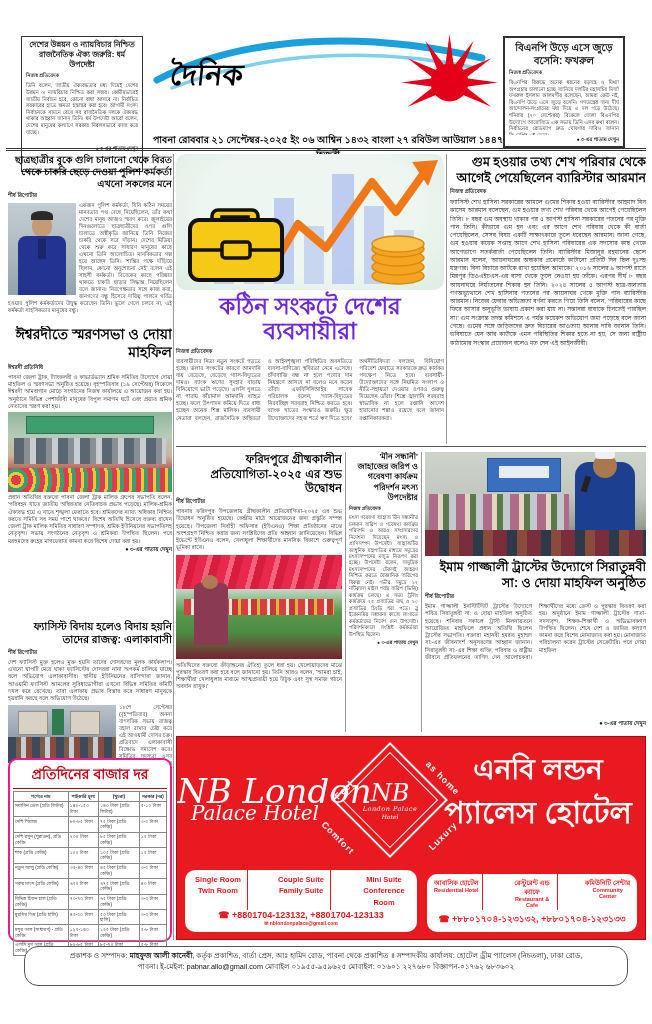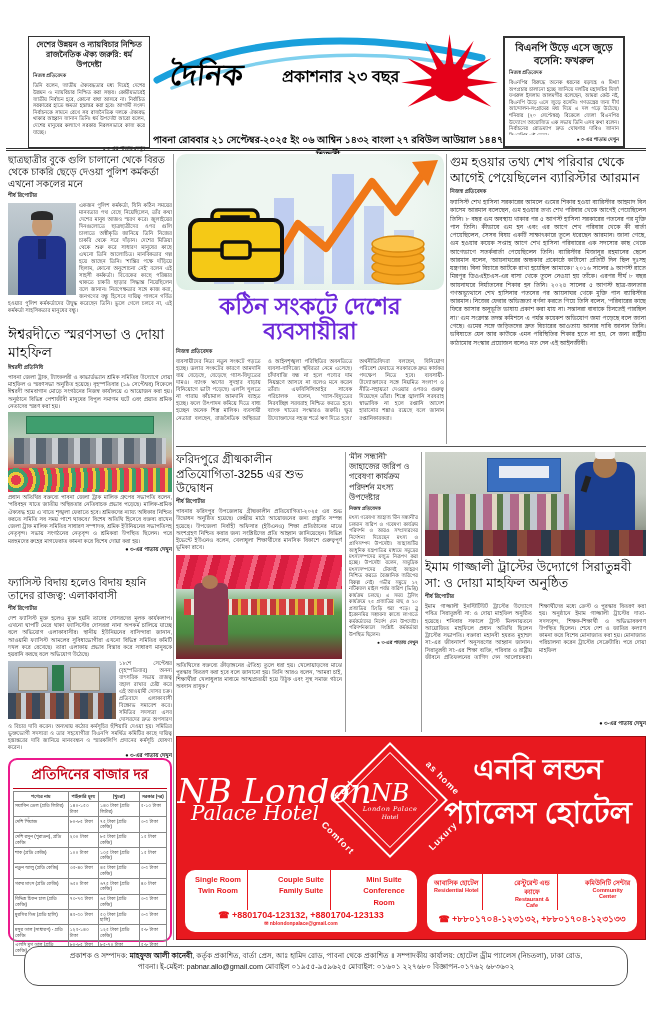--- a/index.html
+++ b/index.html
@@ -9,21 +9,21 @@
     background:#fff; overflow:hidden;
     font-family:"Liberation Sans", sans-serif; color:#111;
   }
   .abs { position:absolute; }
   .news-box { border:1.5px solid #333; padding:3px 4px; background:#fff; }
   .news-box .bx-head { font-size:9px; font-weight:bold; text-align:center; line-height:1.3; }
   .news-box .byline { margin-top:2px; }
   .byline { font-size:5.5px; font-weight:bold; color:#222; margin:2px 0; }
   .body-text { font-size:5.5px; line-height:1.32; text-align:justify; color:#222; }
   .continuation { font-size:5.5px; font-weight:bold; text-align:right; color:#111; margin-top:1px; }
-  .art-headline { font-weight:normal; text-align:left; line-height:1.28; color:#000; }
+  .art-headline { font-weight:bold; text-align:right; line-height:1.28; color:#000; }
   .vrule { position:absolute; width:1px; background:#999; }
   .hrule { position:absolute; height:1px; background:#555; }
   .photo { position:relative; overflow:hidden; }
   
   #brand-title { font-size:47px; font-weight:900; letter-spacing:1px; color:#000; white-space:nowrap; }
   #daily-word { font-size:29px; font-weight:900; color:#000; transform:skewX(-6deg); }
   #anniv { font-size:16px; font-weight:900; color:#000;
            text-shadow:-1px -1px 0 #fff,1px -1px 0 #fff,-1px 1px 0 #fff,1px 1px 0 #fff; }
   #eng-title { font-family:"Liberation Serif", serif; font-weight:bold; color:#c00;
                font-size:12px; letter-spacing:2.5px; white-space:nowrap; }
@@ -63,21 +63,21 @@
   #bn-title-2 { font-size:30px; font-weight:900; color:#fff; text-align:center; }
   
   #footer-box { border:1.5px solid #555; border-radius:14px; text-align:center; padding:4px 10px;
      font-size:7.3px; line-height:1.5; color:#111; background:#fff; }
 </style>
 </head>
 <body>
 
 <div id="page">
 
-  <div class="abs news-box" style="left:28px; top:36px; width:122px; height:112px;">
+  <div class="abs news-box" style="left:21px; top:36px; width:122px; height:136px;">
     <div class="bx-head" style="font-size:7.8px;">দেশের উন্নয়ন ও ন্যায়বিচার নিশ্চিত রাজনৈতিক ঐক্য জরুরি: ধর্ম উপদেষ্টা</div>
     <div class="byline" style="font-size:5px;">নিজস্ব প্রতিবেদক</div>
     <div class="body-text" style="font-size:5px; height:62px; overflow:hidden;">তিনি বলেন, জাতীয় ঐক্যবদ্ধতার মধ্য দিয়েই দেশের উন্নয়ন ও ন্যায়বিচার নিশ্চিত করা সম্ভব। কেন্দ্রীয়ভাবেই জাতীয় নির্বাচন হবে, কোনো বাধা আসবে না। নির্বাচিত সরকারের হাতে ক্ষমতা হস্তান্তর করা হবে। আগামী সংসদ নির্বাচনকে সামনে রেখে সব রাজনৈতিক দলকে ঐক্যবদ্ধ থাকার আহ্বান জানান তিনি। ধর্ম উপদেষ্টা আরো বলেন, দেশের মানুষের কল্যাণে সরকার নিরলসভাবে কাজ করে যাচ্ছে।</div>
     <div class="continuation" style="font-size:5px;">● ৩-এর পাতায় দেখুন</div>
   </div>
 
   <div class="abs news-box" style="left:503px; top:36px; width:122px; height:112px; border-width:2px;">
     <div class="bx-head" style="font-size:10px;">বিএনপি উড়ে এসে জুড়ে বসেনি: ফখরুল</div>
     <div class="byline" style="font-size:5px;">নিজস্ব প্রতিবেদক</div>
     <div class="body-text" style="font-size:5px; height:56px; overflow:hidden;">বিএনপির বিরুদ্ধে অনেক ধরনের ষড়যন্ত্র ও মিথ্যা অপপ্রচার চালানো হচ্ছে জানিয়ে দলটির মহাসচিব মির্জা ফখরুল ইসলাম আলমগীর বলেছেন, আমরা কেউ নই, বিএনপি উড়ে এসে জুড়ে বসেনি। গণতন্ত্রের জন্য দীর্ঘ আন্দোলন-সংগ্রামের মধ্য দিয়ে এ দল গড়ে উঠেছে। শনিবার (২০ সেপ্টেম্বর) বিকেলে জেলা বিএনপির উদ্যোগে আয়োজিত এক সভায় তিনি এসব কথা বলেন। নির্বাচনের রোডম্যাপ দ্রুত ঘোষণার দাবিও জানান বিএনপির এই নেতা।</div>
@@ -101,21 +101,20 @@
           <path d="M50,4 L54,34 L46,34 Z" transform="rotate(-30 50 50)"></path>
           <path d="M50,4 L54,34 L46,34 Z" transform="rotate(-60 50 50)"></path>
           <path d="M50,4 L54,34 L46,34 Z" transform="rotate(-90 50 50)"></path>
           <path d="M50,4 L54,34 L46,34 Z" transform="rotate(120 50 50)"></path>
           <path d="M50,4 L54,34 L46,34 Z" transform="rotate(-120 50 50)"></path>
         </g>
         <circle cx="50" cy="50" r="18"></circle>
       </g>
     </svg>
     <div class="abs" style="left:18px; top:24px;" id="daily-word">দৈনিক</div>
-    <div class="abs" style="left:130px; top:36px;" id="anniv">প্রকাশনার ২৩ বছর</div>
   </div>
   <div class="abs" style="left:146px; top:133px; width:364px;" id="dateline">পাবনা রোববার ২১ সেপ্টেম্বর-২০২৫ ইং ০৬ আশ্বিন ১৪৩২ বাংলা ২৭ রবিউল আউয়াল ১৪৪৭ হিজরী</div>
   <div class="abs" style="left:6px; top:148px; width:640px; border-top:3px double #333;"></div>
 
   <div class="vrule" style="left:173px; top:154px; height:786px;"></div>
   <div class="vrule" style="left:446px; top:154px; height:290px;"></div>
   <div class="hrule" style="left:176px; top:446px; width:470px;"></div>
   <div class="vrule" style="left:345px; top:452px; height:280px;"></div>
   <div class="vrule" style="left:421px; top:452px; height:280px;"></div>
 
@@ -141,21 +140,21 @@
       <div class="body-text">পাবনা জেলা ট্রাক, ট্যাংকলরী ও কাভার্ডভ্যান শ্রমিক সমিতির উদ্যোগে দোয়া মাহফিল ও স্মরণসভা অনুষ্ঠিত হয়েছে। বৃহস্পতিবার (১৯ সেপ্টেম্বর) বিকেলে ঈশ্বরদী আমবাগান মোড়ে সংগঠনের নিজস্ব কার্যালয়ে এ আয়োজন করা হয়। অনুষ্ঠানে বিভিন্ন পেশাজীবী মানুষের বিপুল সমাগম ঘটে এবং প্রয়াত শ্রমিক নেতাদের স্মরণ করা হয়।</div>
       <div class="photo" style="width:164px; height:80px; margin:2px 0; background:linear-gradient(180deg,#8fb79b 0%,#b5cbb8 30%,#c9b49a 55%,#b53a3a 80%,#d8b23a 100%);">
         <div class="abs" style="left:18px; top:4px; width:128px; height:18px; background:#3f9e6e; border:1px solid #2c7450;"></div>
         <div class="abs" style="left:6px; top:26px; width:152px; height:26px; background:repeating-linear-gradient(90deg,#5a6672 0 10px,#8a8f96 10px 16px,#c9cdd2 16px 22px);"></div>
         <div class="abs" style="left:0; top:56px; width:164px; height:24px; background:repeating-radial-gradient(circle at 8px 12px,#e33b4e 0 5px,#e8c93a 5px 8px,#3f9e6e 8px 12px);"></div>
       </div>
       <div class="body-text">প্রধান অতিথির বক্তব্যে পাবনা জেলা ট্রাক মালিক গ্রুপের সভাপতি বলেন, 'পরিবহন খাতে জাতীয় অস্থিরতার নেতিবাচক প্রভাব পড়েছে। মালিক-শ্রমিক ঐক্যবদ্ধ হয়ে এ খাতে শৃঙ্খলা ফেরাতে হবে। শ্রমিকদের ন্যায্য অধিকার নিশ্চিত করতে সমিতি সব সময় পাশে থাকবে।' বিশেষ অতিথি হিসেবে বক্তব্য রাখেন জেলা ট্রাক মালিক সমিতির সাধারণ সম্পাদক, শ্রমিক ইউনিয়নের সভাপতিসহ নেতৃবৃন্দ। সভায় সংগঠনের নেতৃবৃন্দ ও শ্রমিকরা উপস্থিত ছিলেন। পরে মরহুমদের রুহের মাগফেরাত কামনা করে বিশেষ দোয়া করা হয়।</div>
       <div class="continuation">● ৩-এর পাতায় দেখুন</div>
     </div>
 
-    <div style="height:182px; overflow:hidden;">
+    <div style="height:182px; overflow:hidden;margin-top:44px;">
       <div class="art-headline" style="font-size:10.5px;">ফ্যাসিস্ট বিদায় হলেও বিদায় হয়নি তাদের রাজত্ব: এলাকাবাসী</div>
       <div class="byline">শীর্ষ রিপোর্টার</div>
       <div class="body-text">দেশ ফ্যাসিস্ট মুক্ত হলেও মুক্ত হয়নি তাদের দোসরদের মূলক কার্যকলাপ। এখনো ঘাপটি মেরে থাকা ফ্যাসিস্টের দোসররা নানা অপকর্ম চালিয়ে যাচ্ছে বলে অভিযোগ এলাকাবাসীর। স্থানীয় ইউনিয়নের বাসিন্দারা জানান, আওয়ামী ফ্যাসিস্ট আমলের সুবিধাভোগীরা এখনো বিভিন্ন সমিতির কমিটি দখল করে রেখেছে। তারা এলাকায় প্রভাব বিস্তার করে সাধারণ মানুষকে হয়রানি করছে বলে অভিযোগ উঠেছে।</div>
       <div style="overflow:hidden; margin-top:2px;">
         <div class="photo" style="float:left; width:108px; height:58px; margin:1px 3px 1px 0; background:linear-gradient(180deg,#b8c2cc 0%,#9aa7b5 45%,#6d7682 100%);">
           <div class="abs" style="left:10px; top:6px; width:30px; height:24px; background:#d9d2c4; border:1px solid #9a8f7a;"></div>
           <div class="abs" style="left:62px; top:6px; width:30px; height:24px; background:#d9d2c4; border:1px solid #9a8f7a;"></div>
           <div class="abs" style="left:44px; top:4px; width:12px; height:26px; background:#2f7d4f;"></div>
           <div class="abs" style="left:0; top:32px; width:108px; height:26px; background:repeating-linear-gradient(90deg,#3c4a5c 0 8px,#7a5c48 8px 13px,#c7cdd4 13px 18px,#8a4a3c 18px 24px);"></div>
         </div>
@@ -281,21 +280,21 @@
     <div class="body-text cols3" style="height:108px; overflow:hidden; font-size:5.4px;">ব্যবসায়ীদের নিত্য নতুন সংকটে পড়তে হচ্ছে। ডলার সংকটের কারণে আমদানি ব্যয় বেড়েছে, বেড়েছে গ্যাস-বিদ্যুতের দামও। ব্যাংক ঋণের সুদহার বাড়ায় বিনিয়োগে ভাটা পড়েছে। এলসি খুলতে না পারায় কাঁচামাল আমদানি ব্যাহত হচ্ছে। ফলে উৎপাদন কমিয়ে দিতে বাধ্য হচ্ছেন অনেক শিল্প মালিক। ব্যবসায়ী নেতারা বলছেন, রাজনৈতিক অস্থিরতা ও আইনশৃঙ্খলা পরিস্থিতির অবনতিতে ব্যবসা-বাণিজ্যে স্থবিরতা নেমে এসেছে। চাঁদাবাজি বন্ধ না হলে পণ্যের দাম নিয়ন্ত্রণে আসবে না বলেও মনে করেন তাঁরা। এফবিসিসিআইর সাবেক পরিচালক বলেন, 'গ্যাস-বিদ্যুতের নিরবচ্ছিন্ন সরবরাহ নিশ্চিত করতে হবে। ব্যাংক খাতের সংস্কারও জরুরি। ক্ষুদ্র উদ্যোক্তাদের সহজ শর্তে ঋণ দিতে হবে।' অর্থনীতিবিদরা বলছেন, বিনিয়োগ পরিবেশ ফেরাতে সরকারকে দ্রুত কার্যকর পদক্ষেপ নিতে হবে। ব্যবসায়ী-উদ্যোক্তাদের সঙ্গে নিয়মিত সংলাপ ও নীতি-সহায়তা দেওয়ার ওপরও গুরুত্ব দিয়েছেন তাঁরা। শিল্পে জ্বালানি সরবরাহ স্বাভাবিক না হলে রপ্তানি আদেশ হারানোর শঙ্কাও রয়েছে বলে জানান রপ্তানিকারকরা।</div>
   </div>
 
   <div class="abs" style="left:450px; top:154px; width:196px; height:290px; overflow:hidden;">
     <div class="art-headline" style="font-size:12.5px;">গুম হওয়ার তথ্য শেখ পরিবার থেকে আগেই পেয়েছিলেন ব্যারিস্টার আরমান</div>
     <div class="byline">নিজস্ব প্রতিবেদক</div>
     <div class="body-text" style="font-size:6px; line-height:1.38;">ফ্যাসিস্ট শেখ হাসিনা সরকারের আমলে গুমের শিকার হওয়া ব্যারিস্টার আহমাদ বিন কাসেম আরমান বলেছেন, গুম হওয়ার তথ্য শেখ পরিবার থেকে আগেই পেয়েছিলেন তিনি। ৮ বছর গুম অবস্থায় থাকার পর ৫ আগস্ট হাসিনা সরকারের পতনের পর মুক্তি পান তিনি। কীভাবে গুম হন এবং এর আগে শেখ পরিবার থেকে কী বার্তা পেয়েছিলেন, সেসব বিষয় একটি সাক্ষাৎকারে তুলে ধরেছেন আরমান। জানা গেছে, গুম হওয়ার কয়েক সপ্তাহ আগে শেখ হাসিনা পরিবারের এক সদস্যের কাছ থেকে আগেভাগে সতর্কবার্তা পেয়েছিলেন তিনি। ব্যারিস্টার মিজানুর রহমানের ছেলে আরমান বলেন, 'আয়নাঘরের অন্ধকার প্রকোষ্ঠে কাটানো প্রতিটি দিন ছিল দুঃসহ যন্ত্রণার। বিনা বিচারে আটকে রাখা হয়েছিল আমাকে।' ২০১৬ সালের ৯ আগস্ট রাতে মিরপুর ডিওএইচএস-এর বাসা থেকে তুলে নেওয়া হয় তাঁকে। এরপর দীর্ঘ ৮ বছর আয়নাঘরে নির্যাতনের শিকার হন তিনি। ২০২৪ সালের ৫ আগস্ট ছাত্র-জনতার গণঅভ্যুত্থানে শেখ হাসিনার পতনের পর আয়নাঘর থেকে মুক্তি পান ব্যারিস্টার আরমান। নিজের ফেরার অভিজ্ঞতা বর্ণনা করতে গিয়ে তিনি বলেন, 'পরিবারের কাছে ফিরে আসার অনুভূতি ভাষায় প্রকাশ করা যায় না। সন্তানরা বাবাকে চিনতেই পারছিল না।' গুম সংক্রান্ত তদন্ত কমিশনে এ পর্যন্ত কয়েকশ অভিযোগ জমা পড়েছে বলে জানা গেছে। গুমের সঙ্গে জড়িতদের দ্রুত বিচারের আওতায় আনার দাবি জানান তিনি। ভবিষ্যতে যেন আর কাউকে এমন পরিস্থিতির শিকার হতে না হয়, সে জন্য রাষ্ট্রীয় কাঠামোর সংস্কার প্রয়োজন বলেও মত দেন এই আইনজীবী।</div>
   </div>
 
   <div class="abs" style="left:176px; top:452px; width:166px; height:280px; overflow:hidden;">
-    <div class="art-headline" style="font-size:11.5px;">ফরিদপুরে গ্রীষ্মকালীন প্রতিযোগিতা-3255 এর শুভ উদ্বোধন</div>
+    <div class="art-headline" style="font-size:11.5px;">ফরিদপুরে গ্রীষ্মকালীন প্রতিযোগিতা-২০২৫ এর শুভ উদ্বোধন</div>
     <div class="byline">শীর্ষ রিপোর্টার</div>
     <div class="body-text">পাবনার ফরিদপুর উপজেলায় গ্রীষ্মকালীন প্রতিযোগিতা-২০২৫ এর শুভ উদ্বোধন অনুষ্ঠিত হয়েছে। কেন্দ্রীয় মাঠে আয়োজনের জন্য প্রস্তুতি সম্পন্ন হয়েছে। উপজেলা নির্বাহী অফিসার (ইউএনও) শিক্ষা প্রতিষ্ঠানের মাঝে অংশগ্রহণ নিশ্চিত করার জন্য সংশ্লিষ্টদের প্রতি আহ্বান জানিয়েছেন। বিভিন্ন ইভেন্টে ইউএনও বলেন, খেলাধুলা শিক্ষার্থীদের মানসিক বিকাশে গুরুত্বপূর্ণ ভূমিকা রাখে।</div>
     <div class="photo" style="width:166px; height:104px; margin:3px 0; background:linear-gradient(180deg,#d8dfe2 0%,#cfe0d6 30%,#5a9a4d 55%,#4c8a42 75%,#7a2230 100%);">
       <div class="abs" style="left:0; top:0; width:166px; height:34px; background:repeating-linear-gradient(105deg,#e8294d 0 9px,#f2637e 9px 14px,#d81d3f 14px 22px);"></div>
       <div class="abs" style="left:8px; top:44px; width:150px; height:16px; background:repeating-linear-gradient(90deg,#d8403f 0 7px,#e8e4da 7px 10px,#c43a38 10px 16px,#e0b43a 16px 19px);"></div>
       <div class="abs" style="left:18px; top:28px; width:34px; height:62px; background:#8a3a52; border-radius:6px 6px 0 0;"></div>
       <div class="abs" style="left:26px; top:20px; width:16px; height:14px; border-radius:50%; background:#b07a56;"></div>
     </div>
     <div class="body-text">অতিথিদের বক্তব্যে ক্রীড়াঙ্গনের ঐতিহ্য তুলে ধরা হয়। খেলোয়াড়দের মাঝে পুরস্কার বিতরণ করা হবে বলে জানানো হয়। তিনি আরও বলেন, 'আমরা চাই, শিক্ষার্থীরা খেলাধুলার মাধ্যমে আত্মপ্রত্যয়ী হয়ে উঠুক এবং সুস্থ সমাজ গঠনে অবদান রাখুক।'</div>
   </div>

